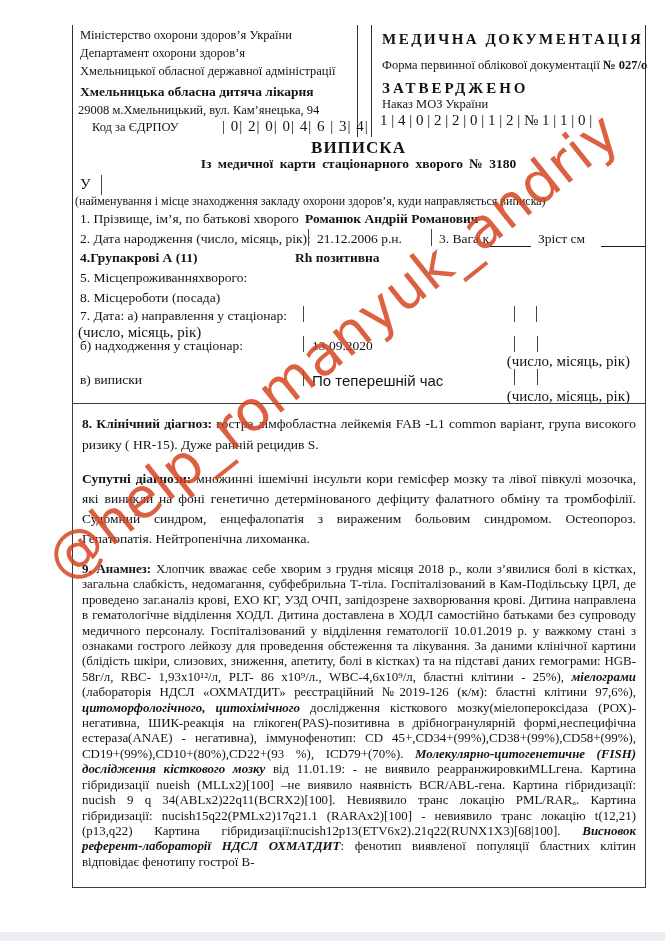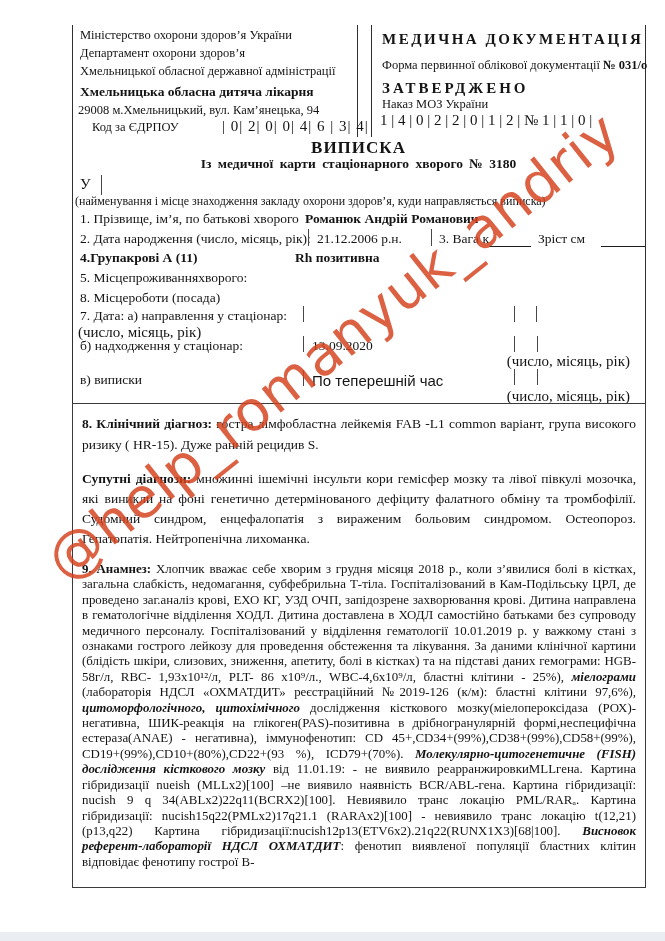--- a/index.html
+++ b/index.html
@@ -40,21 +40,21 @@
 
   <div class="abs f12" style="left:80px;top:28px;">Міністерство охорони здоров’я України</div>
   <div class="abs f12" style="left:80px;top:46px;">Департамент охорони здоров’я</div>
   <div class="abs f12" style="left:80px;top:64px;">Хмельницької обласної державної адміністрації</div>
   <div class="abs f135 b" style="left:80px;top:84px;">Хмельницька обласна дитяча лікарня</div>
   <div class="abs f12" style="left:78px;top:103px;">29008 м.Хмельницький, вул. Кам’янецька, 94</div>
   <div class="abs f12" style="left:92px;top:120px;">Код за ЄДРПОУ</div>
   <div class="abs f13" style="left:222px;top:118px;letter-spacing:1px;">| 0| 2| 0| 0| 4| 6  | 3| 4|</div>
 
   <div class="abs f13 b sp2" style="left:382px;top:31px;">МЕДИЧНА ДОКУМЕНТАЦІЯ</div>
-  <div class="abs f12" style="left:382px;top:58px;"><span>Форма первинної облікової документації </span><span class="b">№ 031/о</span></div>
+  <div class="abs f12" style="left:382px;top:58px;"><span>Форма первинної облікової документації </span><span class="b">№ 027/о</span></div>
   <div class="abs f13 b sp3" style="left:382px;top:80px;">ЗАТВЕРДЖЕНО</div>
   <div class="abs f12" style="left:382px;top:97px;">Наказ МОЗ України</div>
   <div class="abs f13" style="left:380px;top:112px;">1  | 4  | 0  | 2  | 2  | 0  | 1  | 2  | № 1  | 1  | 0  |</div>
 
   <div class="abs b center" style="left:72px;top:138px;width:573px;font-size:17px;letter-spacing:1px;">ВИПИСКА</div>
   <div class="abs b center f135" style="left:72px;top:156px;width:573px;word-spacing:3px;">Із  медичної  карти  стаціонарного  хворого № 3180</div>
 
   <div class="abs f15" style="left:80px;top:176px;">У</div>
   <div class="bar" style="left:101px;top:175px;height:20px;"></div>
   <div class="abs f14" style="left:75px;top:194px;">(найменування і місце знаходження  закладу охорони здоров’я, куди направляється виписка)</div>

